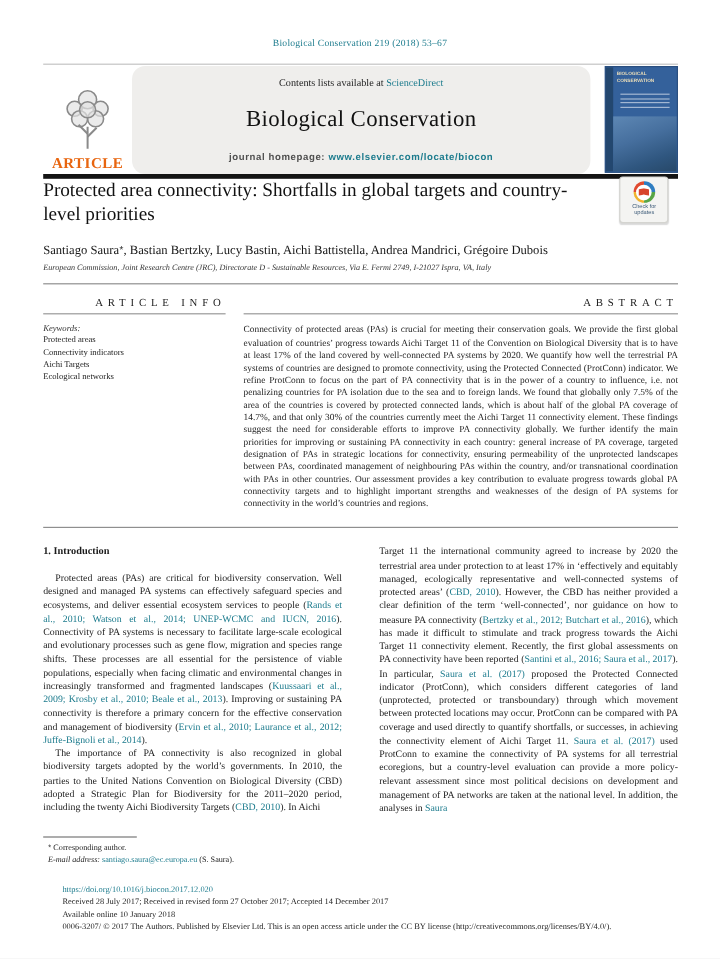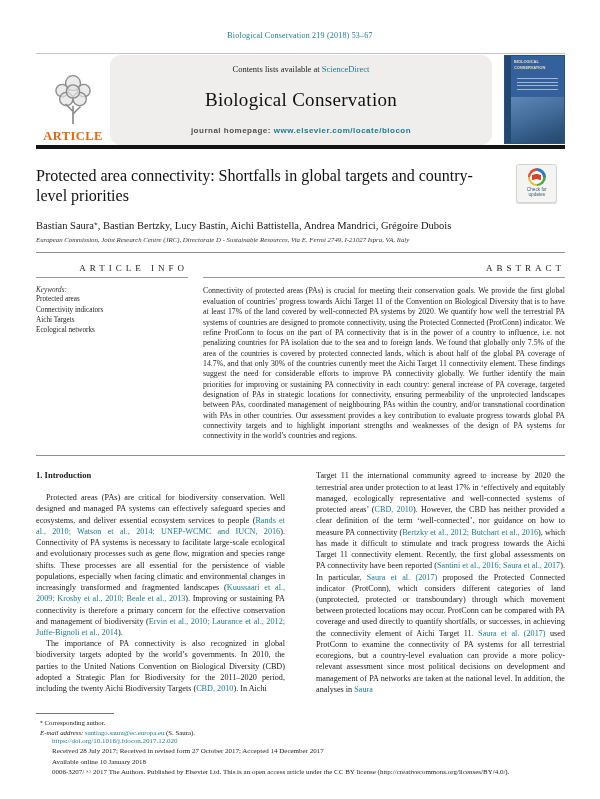--- a/index.html
+++ b/index.html
@@ -26,21 +26,21 @@
   .homepage-line .lnk { font-weight:bold; }
   .cover-col { width:73px; display:flex; justify-content:flex-end; }
   .cover { width:61px; height:89px; background:#34619b; position:relative; overflow:hidden; border:1px solid #2a4f80; }
   .cover-spine { position:absolute; left:0; top:0; bottom:0; width:6px; background:#23476f; }
   .cover-title-txt { position:absolute; left:9px; top:4px; right:2px; font-family:"Liberation Sans",sans-serif; font-size:6px; transform:scale(.66); transform-origin:left top; font-weight:bold; color:#ecdfba; line-height:1.25; }
   .cover-bars { position:absolute; left:12px; right:6px; top:22px; }
   .cover-bars div { height:1px; background:rgba(255,255,255,.55); margin-bottom:2.5px; }
   .cover-photo { position:absolute; left:6px; right:0; bottom:0; height:46px; background:linear-gradient(160deg,#5d87b4 0%,#466f9e 40%,#2f567f 75%,#274868 100%); }
   .black-bar { height:4px; background:#141414; margin-top:0px; }
 
-  .title-block { margin-top:17px; position:relative; padding-right:78px; }
+  .title-block { position:relative; padding-right:78px; }
   .title { font-size:16px; font-weight:normal; line-height:1.28; color:#111; }
   .badge { position:absolute; right:8px; top:-2px; width:41px; height:39px; background:#f4f4f2; border:1px solid #d4d4d0; border-radius:3px; box-shadow:0 1px 1px rgba(0,0,0,.15); display:flex; flex-direction:column; align-items:center; padding-top:3px; }
   .badge-ring { width:18px; height:18px; border-radius:50%; background:conic-gradient(#2f7dc1 0 25%, #58a546 25% 50%, #f0b32c 50% 75%, #e04a2f 75% 100%); display:flex; align-items:center; justify-content:center; }
   .badge-inner { width:13px; height:13px; border-radius:50%; background:#fff; display:flex; align-items:center; justify-content:center; }
   .badge-book { width:9px; height:6.5px; background:#d8442b; clip-path:polygon(0 18%,50% 0,100% 18%,100% 100%,50% 82%,0 100%); }
   .badge-text { font-family:"Liberation Sans",sans-serif; font-size:6px; transform:scale(.78); transform-origin:center top; color:#3c5a78; line-height:1.15; text-align:center; margin-top:1px; }
   .badge-text span { display:block; }
 
   .authors { margin-top:10px; font-size:10.5px; color:#161616; }
   .authors sup { font-size:6.5px; }
@@ -137,21 +137,21 @@
             </div>
         </div>
         <div class="badge-text">
           <span>Check for</span>
           <span>updates</span>
         </div>
       </div>
     </div>
 
     <div class="authors">
-      <span>Bastian Saura</span><sup>⁎</sup><span>, Bastian Bertzky, Lucy Bastin, Aichi Battistella, Andrea Mandrici, Grégoire Dubois</span>
+      <span>Santiago Saura</span><sup>⁎</sup><span>, Bastian Bertzky, Lucy Bastin, Aichi Battistella, Andrea Mandrici, Grégoire Dubois</span>
     </div>
     <div class="affiliation">European Commission, Joint Research Centre (JRC), Directorate D - Sustainable Resources, Via E. Fermi 2749, I-21027 Ispra, VA, Italy</div>
     <div class="rule mid-rule"></div>
 
     <div class="info-section">
       <div class="info-left">
         <div class="info-heading">ARTICLE INFO</div>
         <div class="head-rule"></div>
         <div class="kw-label">Keywords:</div>
         <div class="kw">Protected areas</div>

